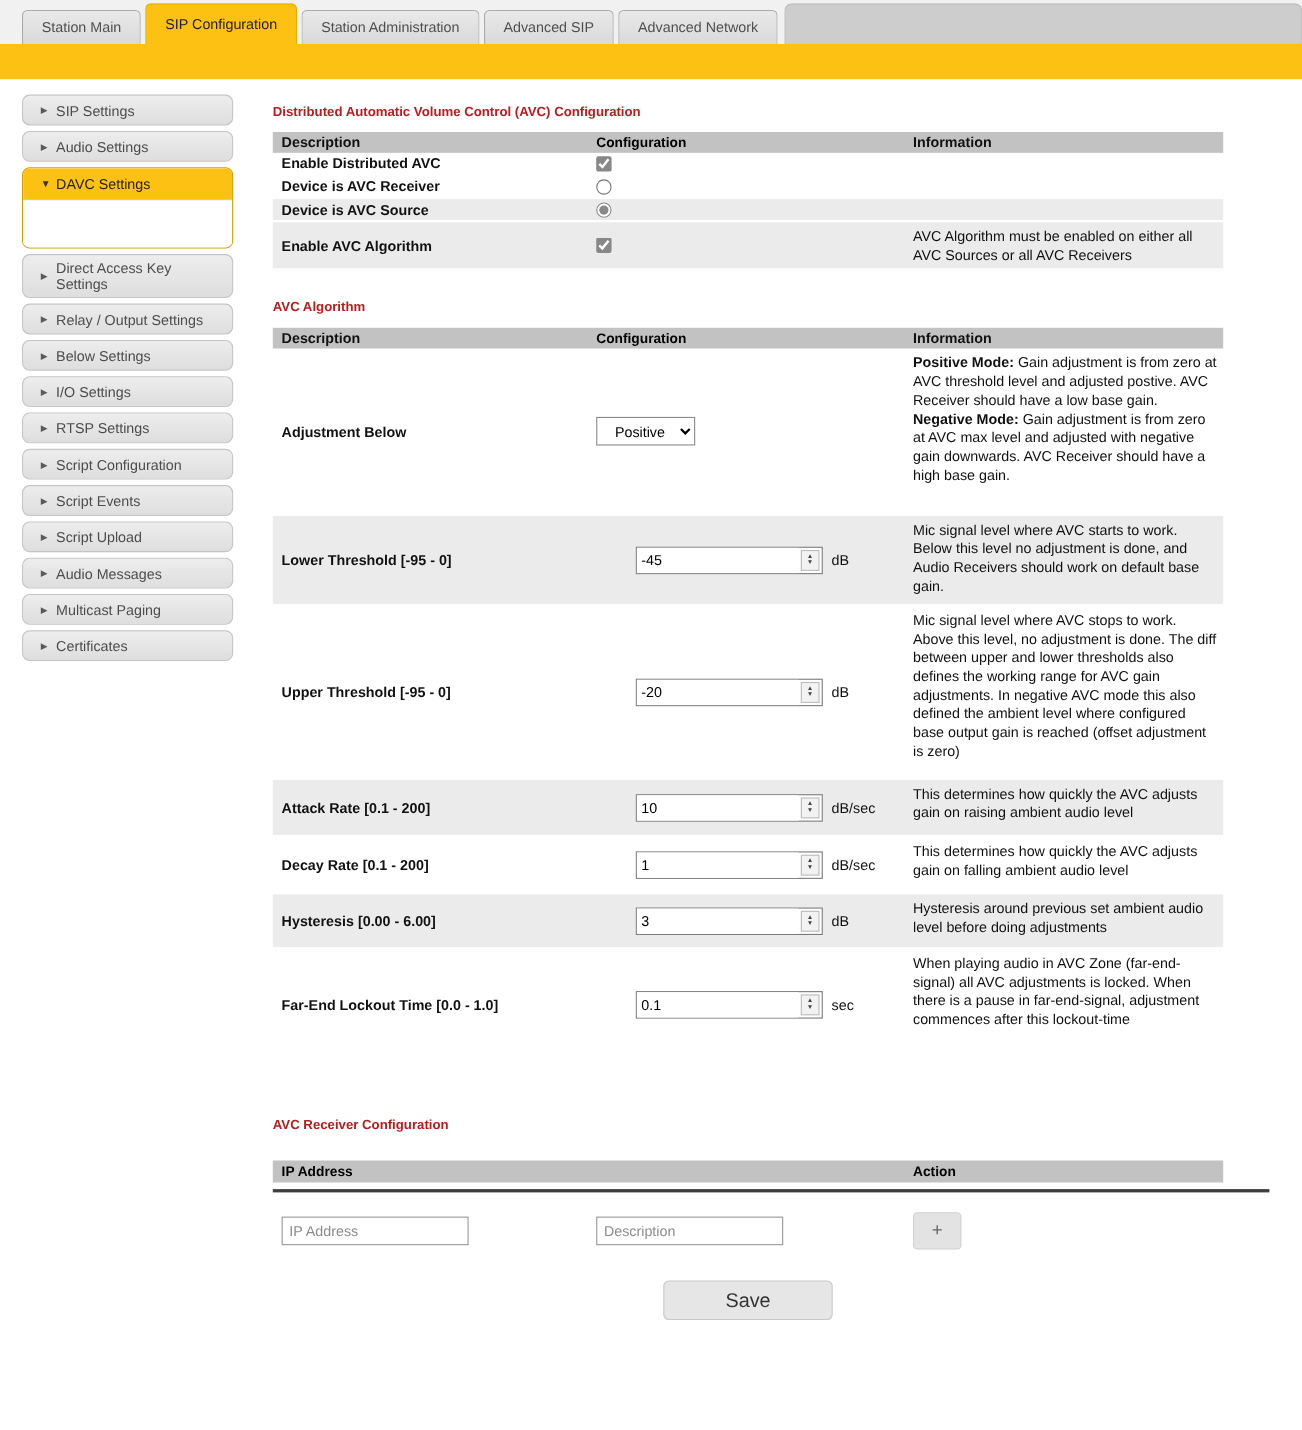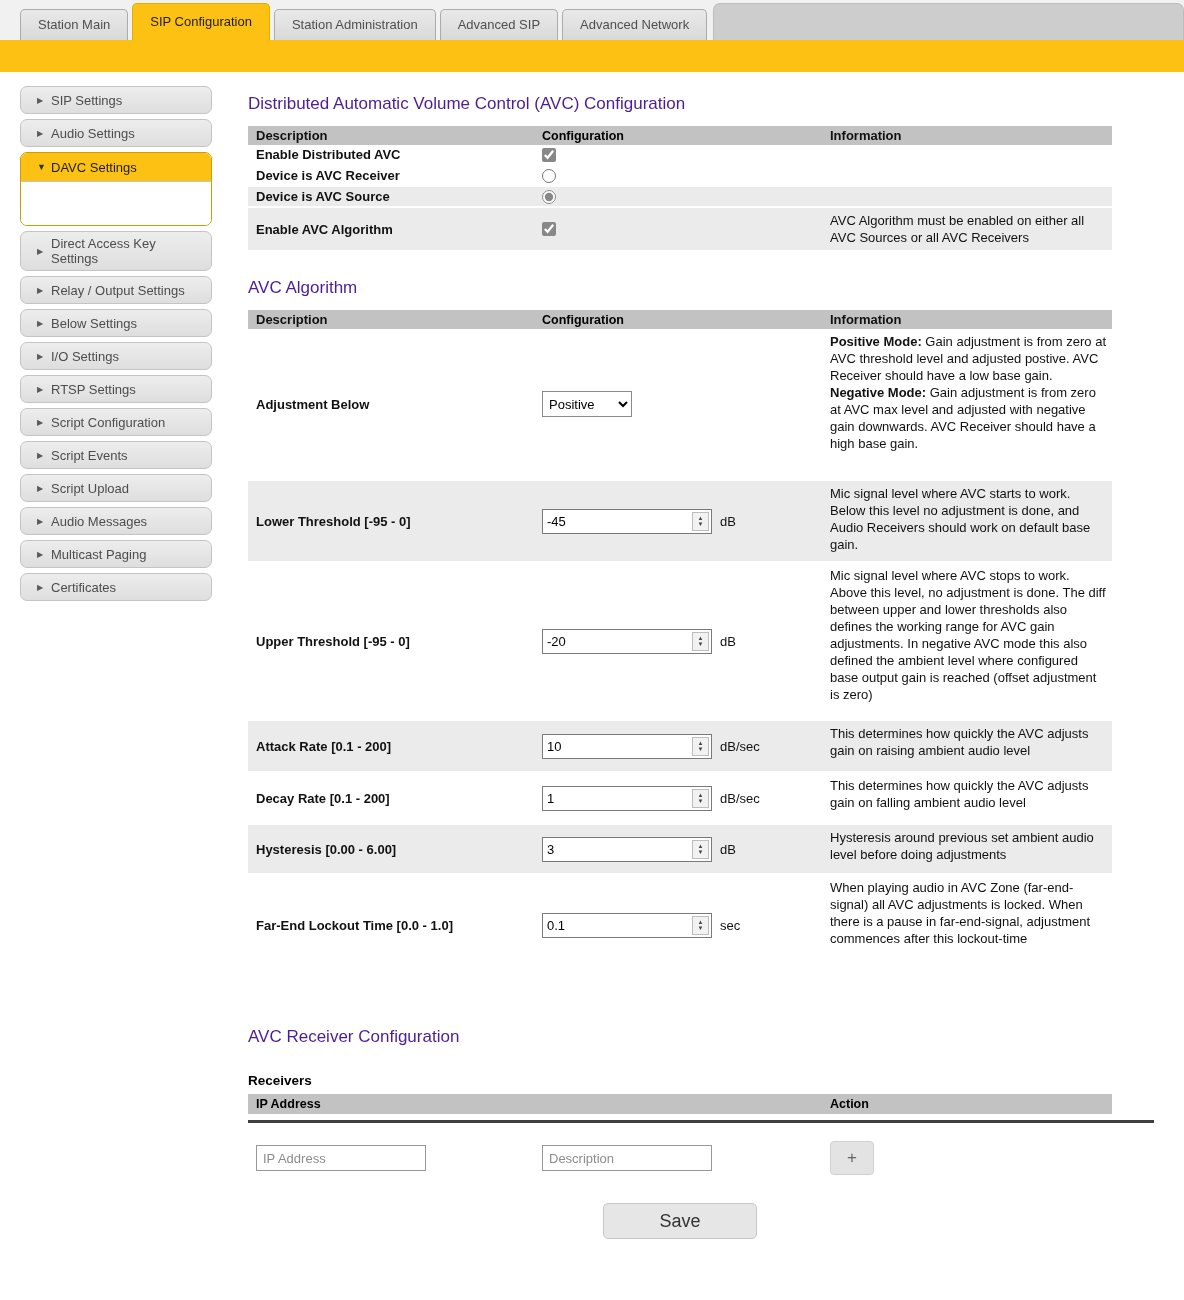--- a/index.html
+++ b/index.html
@@ -25,21 +25,21 @@
   .side-item { display:flex; align-items:center; min-height:28px; margin-bottom:5px; padding:4px 8px 4px 16px;
                background:linear-gradient(#EDEDED,#DEDEDE); border:1px solid #C4C4C4; border-radius:7px;
                font-size:13px; color:#4D4D4D; cursor:pointer; }
   .side-item .arr { font-size:8px; color:#5A5A5A; width:14px; flex:none; }
   .side-group { margin-bottom:5px; border:1px solid #C9A000; border-radius:7px; overflow:hidden; }
   .side-group .side-item { margin:0; border:none; border-radius:0; background:#FDC113; color:#1D1D1D; }
   .side-group .side-item .arr { color:#333; font-size:9px; }
   .side-panel { height:44px; background:#fff; border-top:1px solid #C4C4C4; }
 
   
-  .h1 { font-size:17px; font-weight:normal; color:#4c1d95; margin-bottom:12px; }
+  .h1 { font-size:12px; font-weight:bold; color:#b91c1c; margin-bottom:12px; }
   .h2 { font-size:13.5px; font-weight:bold; color:#000; margin-bottom:6px; }
 
   
   .tbl { width:864px; }
   .thead { display:flex; align-items:center; height:19px; background:#C2C2C2; font-size:12.5px; font-weight:bold; color:#000; }
   .trow { display:flex; align-items:center; border-bottom:2px solid #fff; background:#fff; }
   .trow.gray { background:#EBEBEB; }
   .c1 { width:294px; padding-left:8px; font-size:13px; font-weight:bold; color:#111; flex:none; }
   .c2 { width:288px; flex:none; display:flex; align-items:center; }
   .c3 { width:282px; flex:none; font-size:13px; line-height:17px; color:#111; align-self:flex-start; padding:4px 4px 4px 0; }
@@ -49,22 +49,22 @@
   
   .rh-s { min-height:21px; }
   .rh-last { min-height:36px; }
   .rh0 { min-height:152px; } .rh1 { min-height:82px; } .rh2 { min-height:158px; }
   .rh3 { min-height:52px; }  .rh4 { min-height:52px; } .rh5 { min-height:50px; }
   .rh6 { min-height:102px; }
 
   
   input[type="checkbox"], input[type="radio"] { width:14px; height:14px; accent-color:#888; }
   select { width:90px; height:26px; font-size:13px; font-family:"Liberation Sans",sans-serif;
-           border:1px solid #8A8A8A; background:#fff; color:#000; padding-left:2px; }
-  .numwrap { display:flex; width:170px; height:25px; border:1px solid #7A7A7A; background:#fff; align-items:stretch; }
+           border:1px solid #8A8A8A; background:#fff; color:#000; padding-left:12px; }
+  .numwrap { display:flex; width:170px; height:25px; border:1px solid #7A7A7A; background:#fff; align-items:stretch;margin-left:36px; }
   .numwrap input { flex:1; border:none; outline:none; font-size:13px; padding-left:4px; min-width:0;
                    font-family:"Liberation Sans",sans-serif; color:#000; }
   .spinner { width:17px; margin:2px; border:1px solid #BDBDBD; background:#F2F2F2; display:flex;
              flex-direction:column; align-items:center; justify-content:center; cursor:pointer; flex:none; }
   .spinner span { font-size:6px; line-height:6px; color:#444; }
   .unit { font-size:13px; color:#111; margin-left:8px; }
 
   
   .rcv-head { display:flex; align-items:center; height:20px; background:#C2C2C2; font-size:12.5px; font-weight:bold; }
   .rcv-ip { width:582px; padding-left:8px; }
@@ -312,21 +312,20 @@
           </div>
           <span class="unit">sec</span>
         </div>
         <div class="c3">When playing audio in AVC Zone (far-end-signal) all AVC adjustments is locked. When there is a pause in far-end-signal, adjustment commences after this lockout-time</div>
       </div>
     </div>
 
     <div class="gap-big"></div>
     <div class="h1">AVC Receiver Configuration</div>
     <div style="height:14px"></div>
-    <div class="h2">Receivers</div>
 
     <div>
       <div class="rcv-head">
         <div class="rcv-ip">IP Address</div>
         <div>Action</div>
       </div>
       <div class="rcv-sep"></div>
       <div class="rcv-row">
         <div class="cell1">
           <input class="txt" type="text" placeholder="IP Address" style="">

